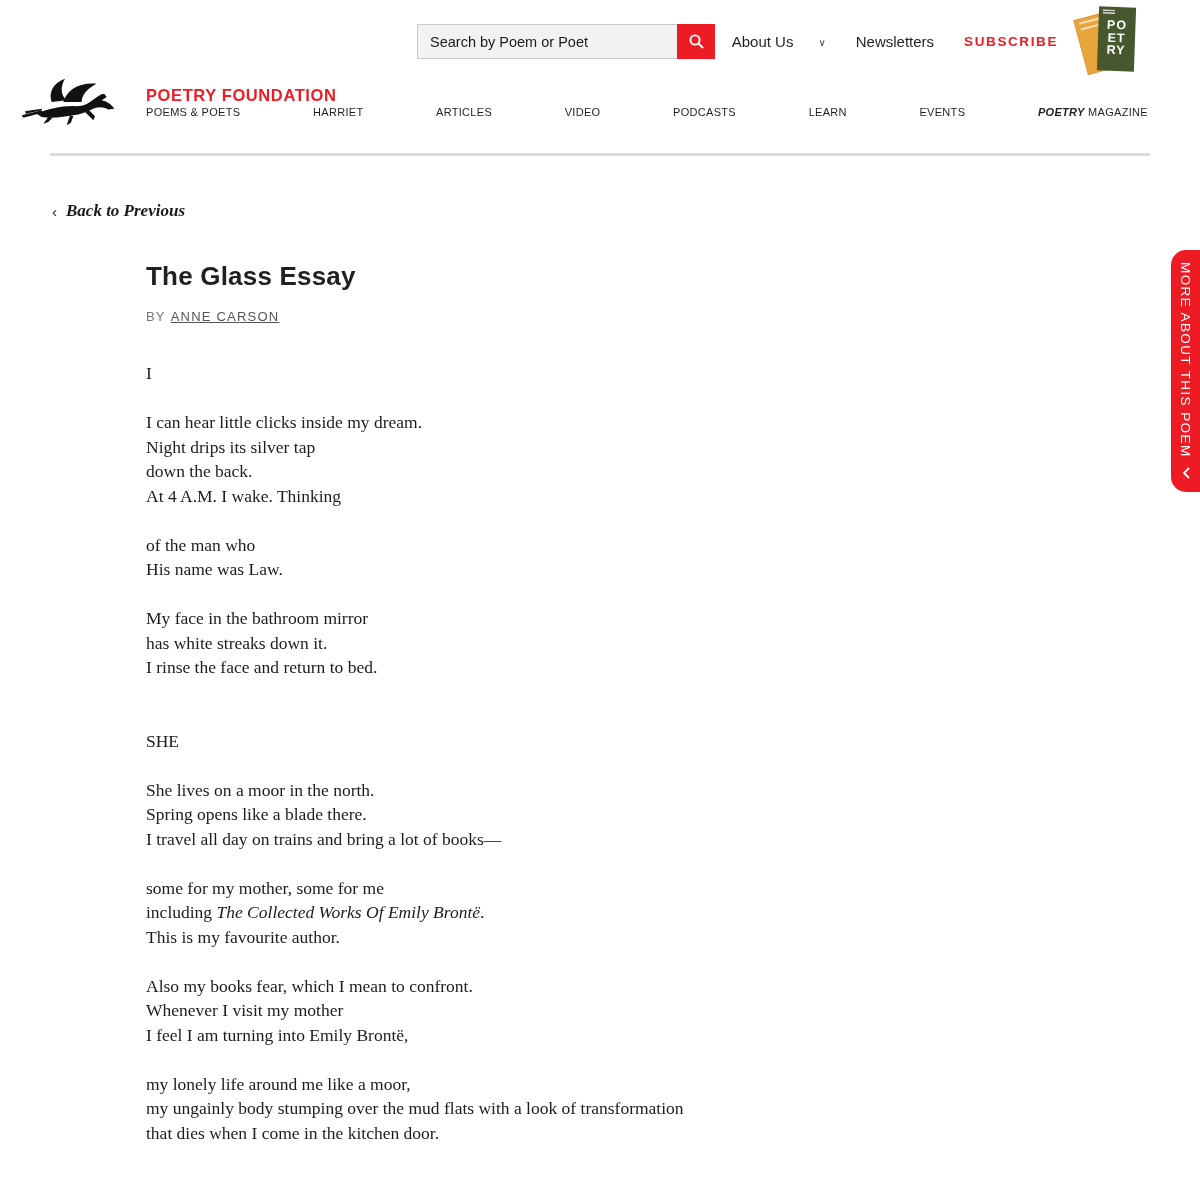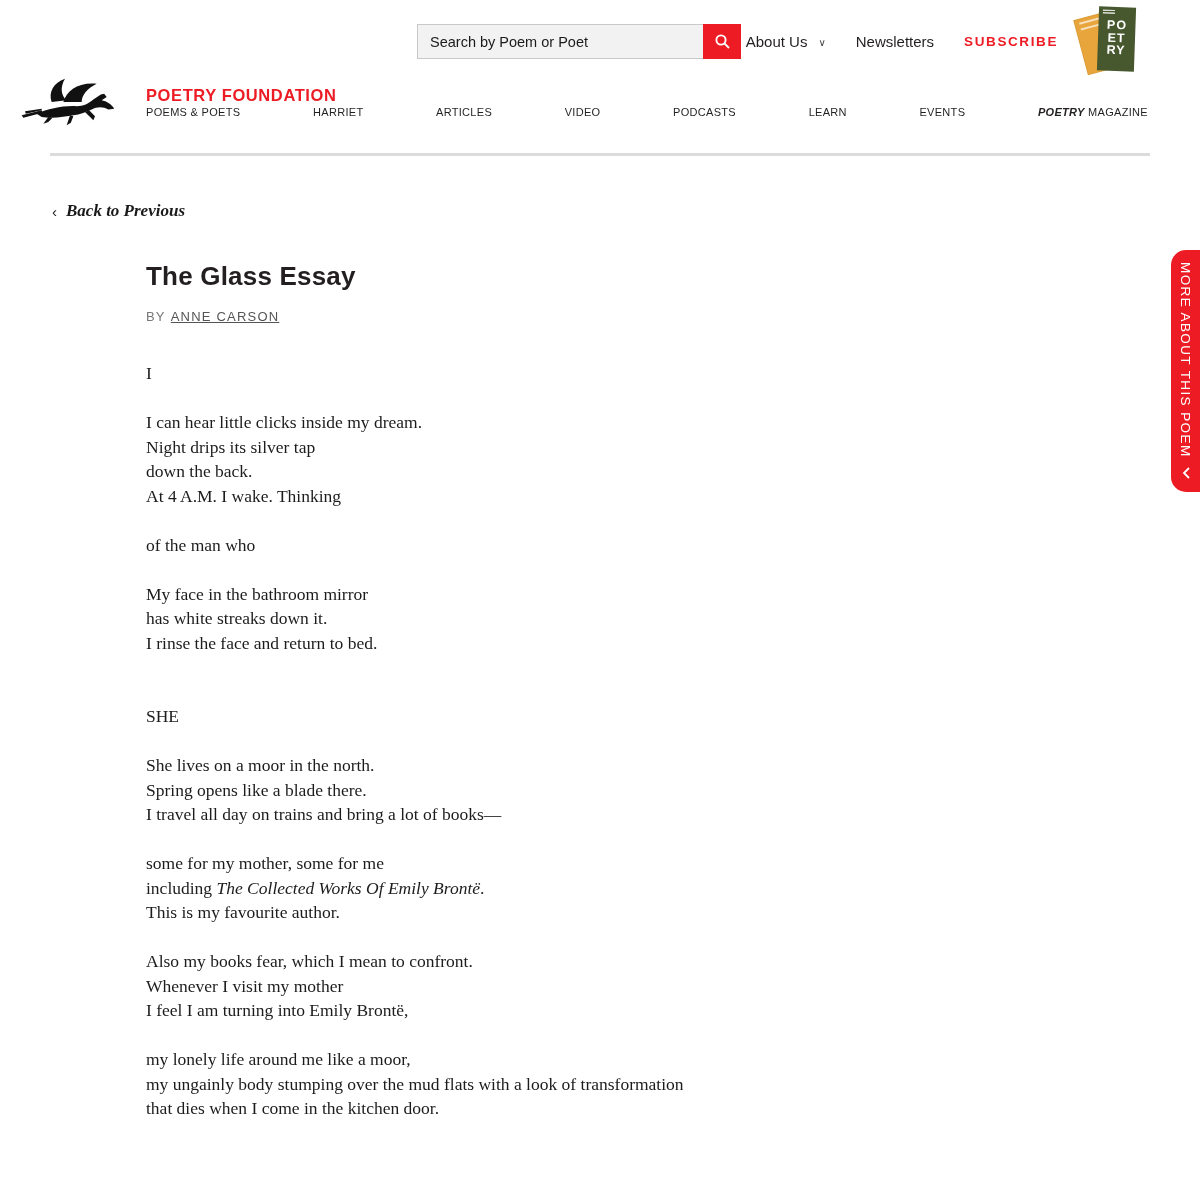--- a/index.html
+++ b/index.html
@@ -9,36 +9,36 @@
   *{box-sizing:border-box;}
   html,body{margin:0;padding:0;}
   body{
     width:1200px;height:1200px;overflow:hidden;position:relative;
     background:#fff;color:var(--ink);
     font-family:"Liberation Sans",sans-serif;
   }
 
   
   .topbar{position:relative;height:82px;}
-  .search-group{position:absolute;left:417px;top:24px;display:flex;width:324px;height:35px;}
+  .search-group{position:absolute;left:417px;top:24px;display:flex;width:298px;height:35px;}
   .search-input{
     flex:1;border:1px solid #c9c9c9;border-right:none;background:#f2f2f2;
     padding:0 12px;font-size:14.5px;color:#1a1a1a;outline:none;
     font-family:"Liberation Sans",sans-serif;
   }
   .search-input::placeholder{color:#1a1a1a;opacity:1;}
   .search-btn{
     width:38px;border:none;background:var(--red);cursor:pointer;
     display:flex;align-items:center;justify-content:center;padding:0;
   }
   .top-links{
     position:absolute;right:142px;top:24px;height:35px;
     display:flex;align-items:center;gap:30px;font-size:15px;
   }
-  .top-link{color:var(--ink);cursor:pointer;white-space:nowrap;display:flex;align-items:center;gap:11px;}
+  .top-link{color:var(--ink);cursor:pointer;white-space:nowrap;display:flex;align-items:center;gap:25px;}
   .chev-down{font-size:10px;color:#444;transform:translateY(1px);}
   .subscribe{color:var(--red);font-weight:bold;font-size:13.5px;letter-spacing:1.6px;cursor:pointer;}
 
   
   .mag-logo{position:absolute;right:62px;top:6px;width:58px;height:72px;cursor:pointer;}
   .mag-cover-yellow{
     position:absolute;left:0;top:9px;width:33px;height:57px;
     background:var(--yellow);transform:rotate(-15deg);
     box-shadow:0 0 0 1px rgba(0,0,0,0.05) inset;
   }
@@ -191,20 +191,21 @@
         <div>I</div>
       </div>
       <div class="poem-block">
         <div>I can hear little clicks inside my dream.</div>
         <div>Night drips its silver tap</div>
         <div>down the back.</div>
         <div>At 4 A.M. I wake. Thinking</div>
       </div>
       <div class="poem-block">
         <div>of the man who</div>
+        <div>His name was Law.</div>
       </div>
       <div class="poem-block">
         <div>My face in the bathroom mirror</div>
         <div>has white streaks down it.</div>
         <div>I rinse the face and return to bed.</div>
       </div>
       <div class="poem-block extra-gap">
         <div>SHE</div>
       </div>
       <div class="poem-block">

